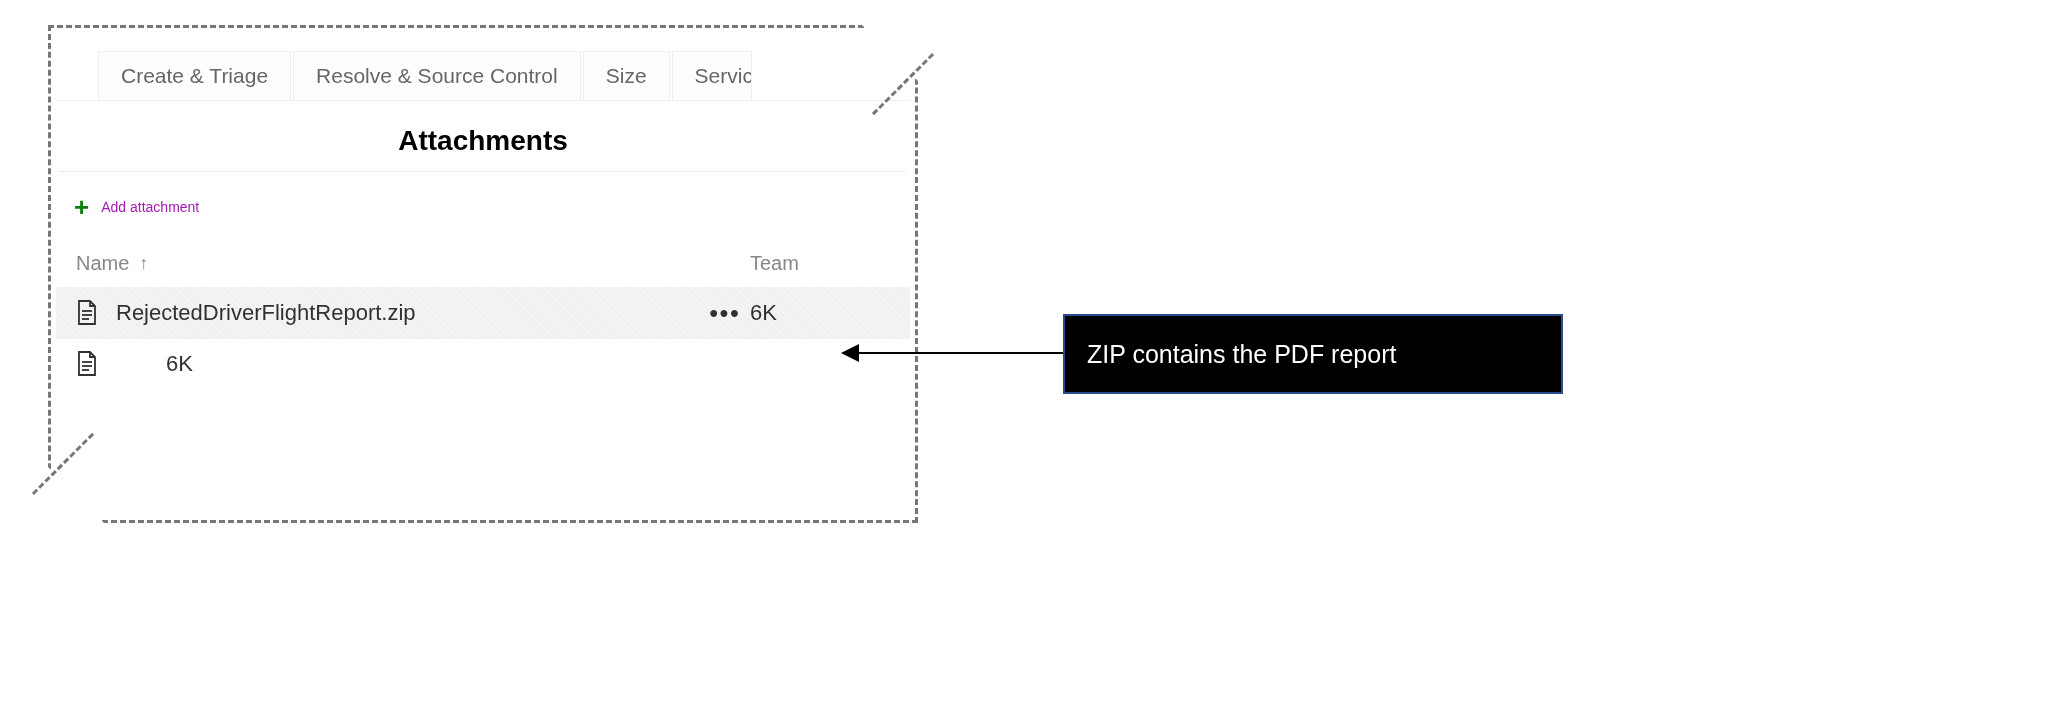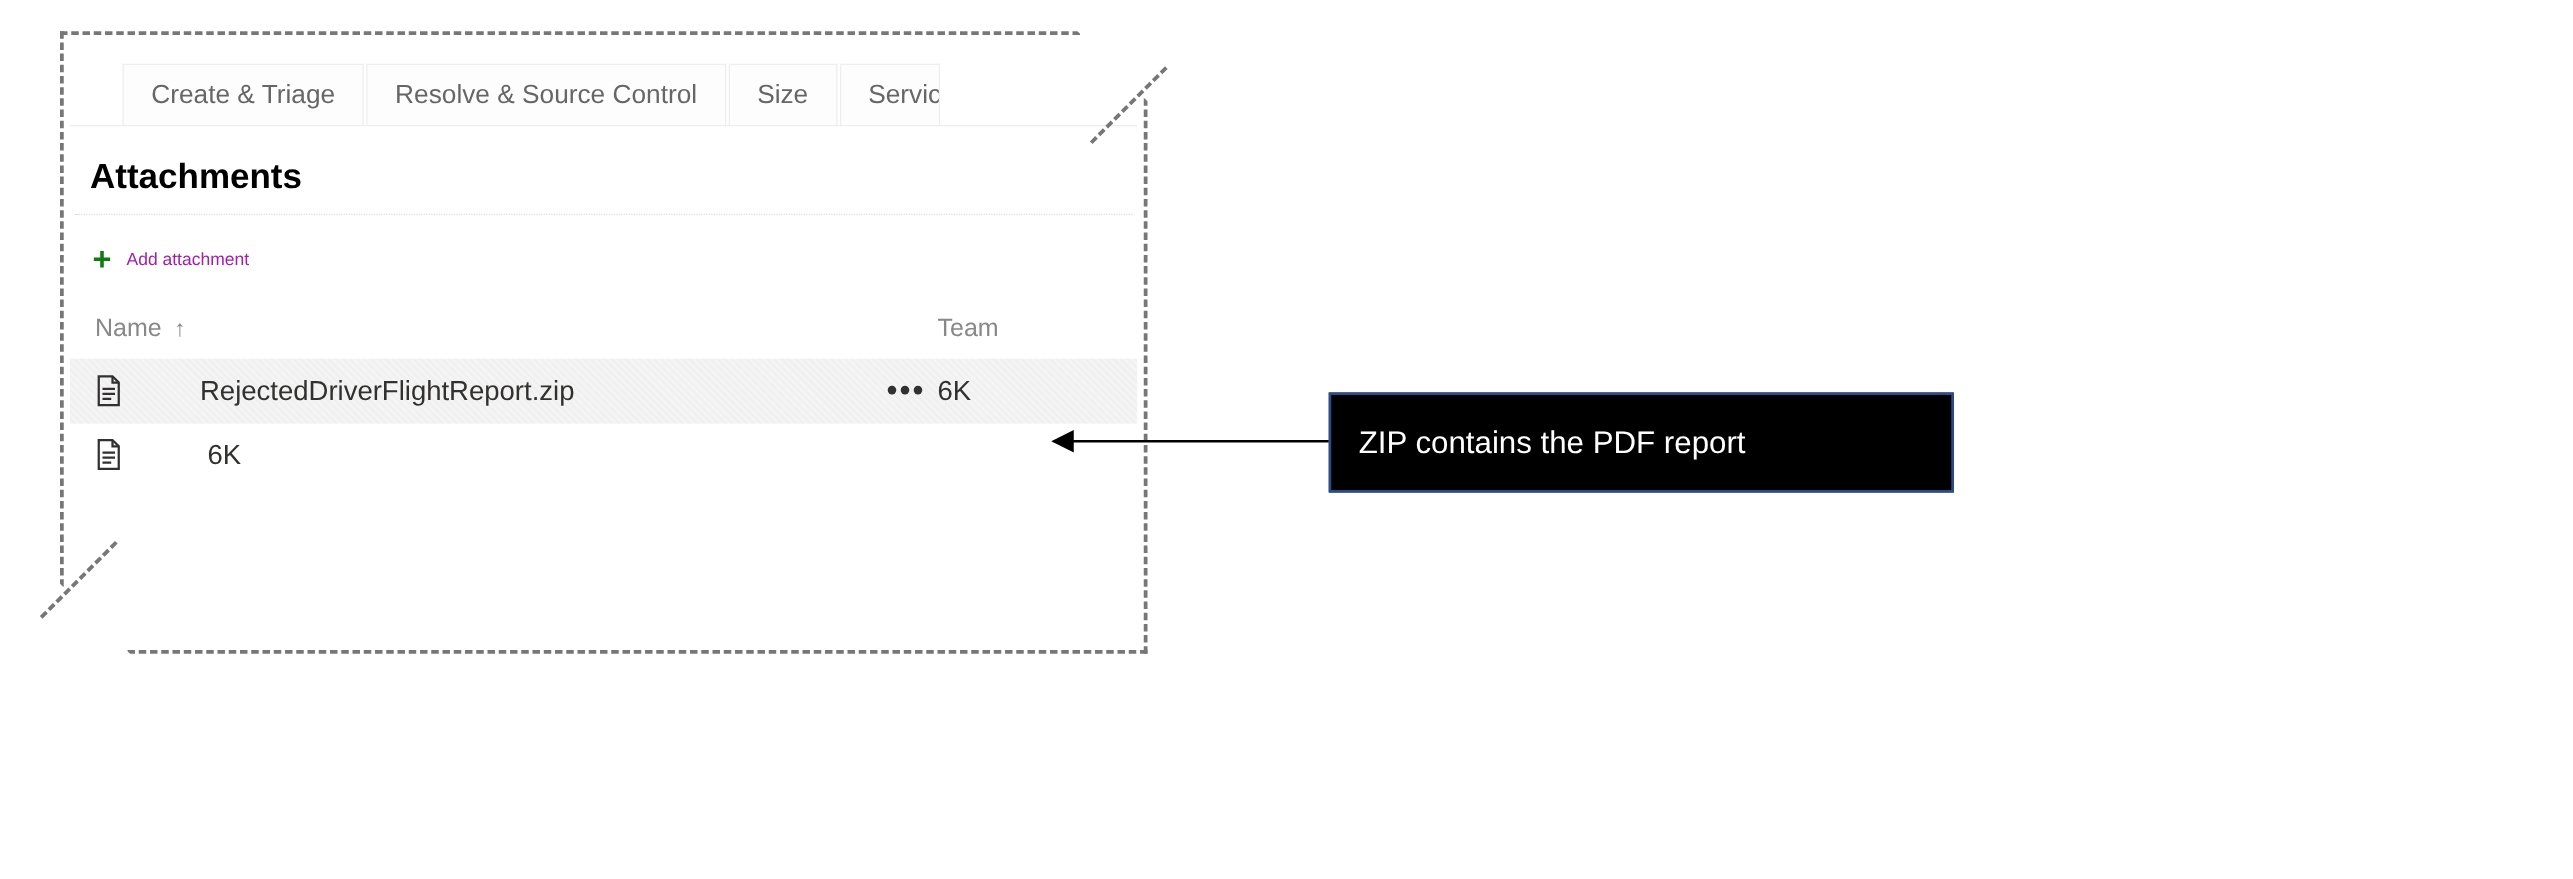--- a/index.html
+++ b/index.html
@@ -84,20 +84,21 @@
       text-overflow: clip;
     }
 
     
     .section-title {
       font-size: 28px;
       font-weight: 600;
       padding: 24px 12px 14px 12px;
       border-bottom: 1px dotted #ddd;
       margin: 0 4px;
+      text-align: center;
     }
 
     
     .add-row {
       display: flex;
       align-items: center;
       gap: 12px;
       padding: 22px 12px 24px 18px;
       cursor: pointer;
     }
@@ -134,21 +135,21 @@
       cursor: pointer;
     }
     .file-row.selected {
       background: repeating-linear-gradient(45deg,#f4f4f4 0,#f4f4f4 2px,#f0f0f0 2px,#f0f0f0 4px);
     }
     .file-icon {
       width: 26px;
       margin-right: 14px;
       display: inline-flex;
     }
-    .file-name { flex: 1; margin-left: 44px; }
+    .file-name { flex: 1; }
     .file-more {
       width: 50px;
       font-size: 24px;
       font-weight: 700;
       letter-spacing: 2px;
       color: #323130;
       text-align: center;
       cursor: pointer;
     }
     .file-size { width: 140px; }

